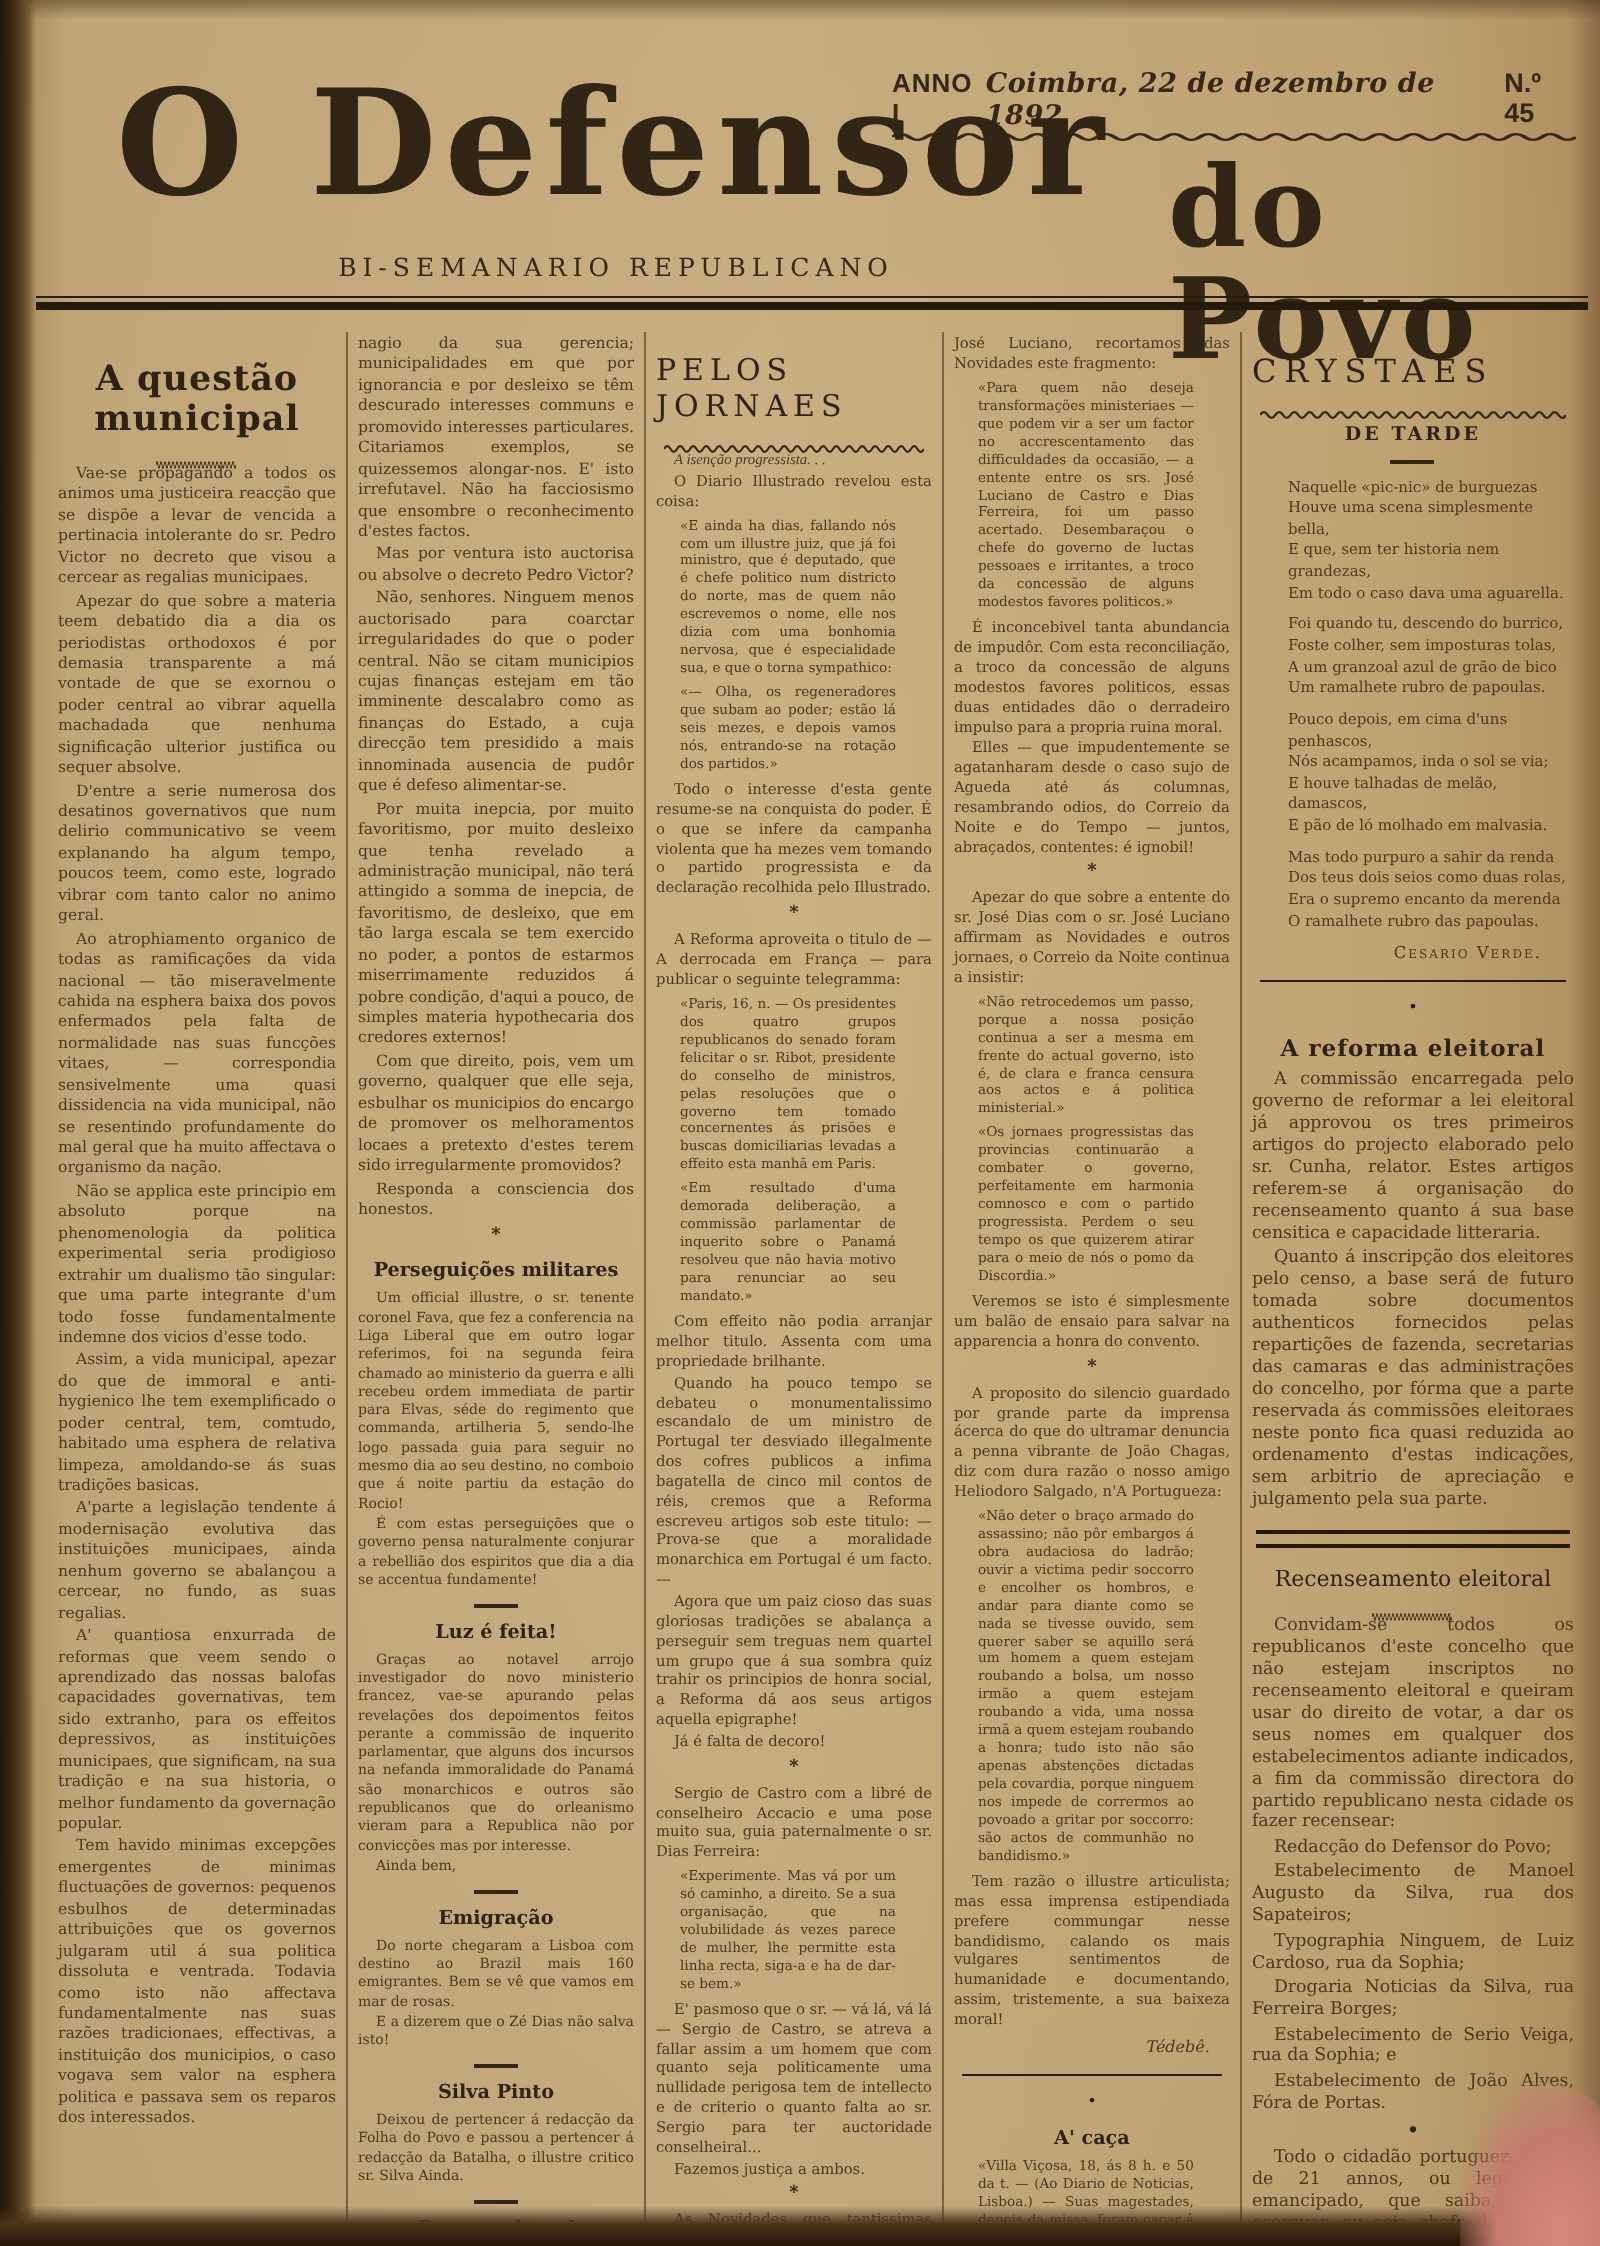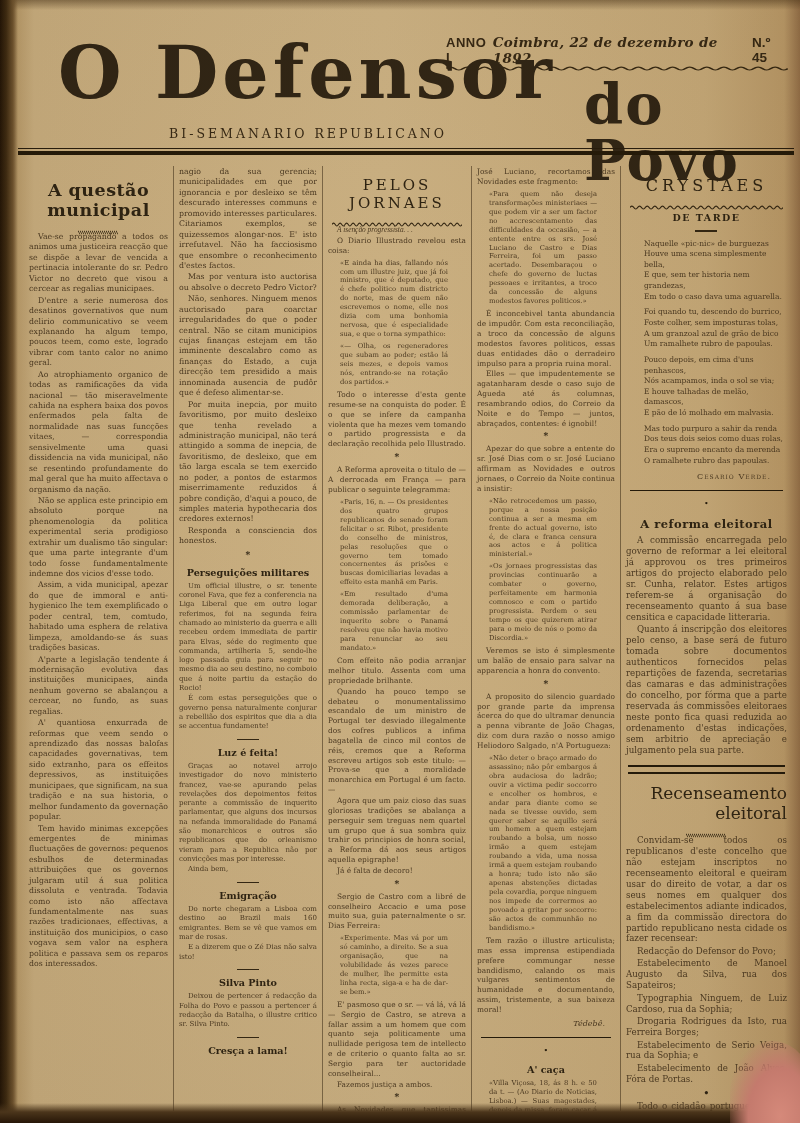--- a/index.html
+++ b/index.html
@@ -54,26 +54,26 @@
   .ps{font-size:7px !important;line-height:1.33 !important;}
   .quote{font-size:6.8px;line-height:1.32;text-align:justify;margin:3px 18px 3px 12px;}
   .col5 .para{font-size:8.7px;line-height:1.26;margin:1.5px 0;text-indent:11px;}
   .verse{font-size:7.5px;line-height:1.42;white-space:pre-line;text-align:left;
         margin:5px 0 5px 18px;}
   .sig{font-style:italic;text-align:right;font-size:8px;margin:4px 10px 2px 0;}
   .sig-sc{font-style:normal;font-variant:small-caps;letter-spacing:1px;font-size:8.2px;margin-right:16px;}
 
   .h-article{font-size:17.5px;font-weight:bold;text-align:center;letter-spacing:.5px;
         margin:14px 0 1px;color:#2e2312;}
-  .h-display{font-size:15px;text-align:center;letter-spacing:3px;margin:10px 0 0;color:#2e2312;}
+  .h-display{font-size:15px;text-align:left;letter-spacing:3px;margin:10px 0 0;color:#2e2312;}
   .h-crystaes{font-size:16px;letter-spacing:4px;}
   .h-subhead{font-size:9.5px;font-weight:bold;text-align:center;letter-spacing:1.5px;margin:9px 0 1px;color:#2e2312;}
   .h-section{font-size:9.6px;font-weight:bold;text-align:center;margin:7px 0 4px;color:#2e2312;}
   .h-section-lg{font-size:11.5px;letter-spacing:.5px;}
-  .h-recense{font-size:17px;text-align:right;margin:9px 0 1px;color:#2e2312;}
+  .h-recense{font-size:11px;text-align:center;margin:9px 0 1px;color:#2e2312;}
 
   .orn-star{text-align:center;font-size:9px;font-weight:bold;margin:3px 0;color:#2e2312;}
   .orn-rule{width:22px;height:1.5px;background:#332612;margin:7px auto;}
   .wave-wrap{height:7px;margin:1px 4px 5px;}
   .squiggle-wrap{height:7px;width:40px;margin:0 auto 4px;}
   .dblrule{height:5px;border-top:2px solid #241a0a;border-bottom:2px solid #241a0a;margin:9px 2px;}
   .ruledot{border-top:1.5px solid #241a0a;margin:9px 4px 3px;text-align:center;}
   .rd-dot{display:inline-block;margin-top:-5px;font-size:8px;line-height:8px;
         background:inherit;color:#241a0a;}
 </style>
@@ -103,49 +103,51 @@
     </div>
   </div>
 
   <div class="columns">
     <div class="col col1">
         <div class="h-article">A questão municipal</div>
         <div class="squiggle-wrap"><svg viewBox="0 0 120 6" preserveAspectRatio="none" width="100%" height="100%">
             <path d="M0 3 Q1.5 0.5 3 3 T6 3 T9 3 T12 3 T15 3 T18 3 T21 3 T24 3 T27 3 T30 3 T33 3 T36 3 T39 3 T42 3 T45 3 T48 3 T51 3 T54 3 T57 3 T60 3 T63 3 T66 3 T69 3 T72 3 T75 3 T78 3 T81 3 T84 3 T87 3 T90 3 T93 3 T96 3 T99 3 T102 3 T105 3 T108 3 T111 3 T114 3 T117 3 T120 3" fill="none" stroke="#332612" stroke-width="1"></path>
           </svg></div>
         <p class="para">Vae-se propagando a todos os animos uma justiceira reacção que se dispõe a levar de vencida a pertinacia intolerante do sr. Pedro Victor no decreto que visou a cercear as regalias municipaes.</p>
+        <p class="para">Apezar do que sobre a materia teem debatido dia a dia os periodistas orthodoxos é por demasia transparente a má vontade de que se exornou o poder central ao vibrar aquella machadada que nenhuma significação ulterior justifica ou sequer absolve.</p>
         <p class="para">D'entre a serie numerosa dos desatinos governativos que num delirio communicativo se veem explanando ha algum tempo, poucos teem, como este, logrado vibrar com tanto calor no animo geral.</p>
         <p class="para">Ao atrophiamento organico de todas as ramificações da vida nacional — tão miseravelmente cahida na esphera baixa dos povos enfermados pela falta de normalidade nas suas funcções vitaes, — correspondia sensivelmente uma quasi dissidencia na vida municipal, não se resentindo profundamente do mal geral que ha muito affectava o organismo da nação.</p>
         <p class="para">Não se applica este principio em absoluto porque na phenomenologia da politica experimental seria prodigioso extrahir um dualismo tão singular: que uma parte integrante d'um todo fosse fundamentalmente indemne dos vicios d'esse todo.</p>
         <p class="para">Assim, a vida municipal, apezar do que de immoral e anti-hygienico lhe tem exemplificado o poder central, tem, comtudo, habitado uma esphera de relativa limpeza, amoldando-se ás suas tradições basicas.</p>
         <p class="para">A'parte a legislação tendente á modernisação evolutiva das instituições municipaes, ainda nenhum governo se abalançou a cercear, no fundo, as suas regalias.</p>
         <p class="para">A' quantiosa enxurrada de reformas que veem sendo o aprendizado das nossas balofas capacidades governativas, tem sido extranho, para os effeitos depressivos, as instituições municipaes, que significam, na sua tradição e na sua historia, o melhor fundamento da governação popular.</p>
         <p class="para">Tem havido minimas excepções emergentes de minimas fluctuações de governos: pequenos esbulhos de determinadas attribuições que os governos julgaram util á sua politica dissoluta e ventrada. Todavia como isto não affectava fundamentalmente nas suas razões tradicionaes, effectivas, a instituição dos municipios, o caso vogava sem valor na esphera politica e passava sem os reparos dos interessados.</p>
       </div>
     <div class="col col2">
         <p class="para noind">nagio da sua gerencia; municipalidades em que por ignorancia e por desleixo se têm descurado interesses communs e promovido interesses particulares. Citariamos exemplos, se quizessemos alongar-nos. E' isto irrefutavel. Não ha facciosismo que ensombre o reconhecimento d'estes factos.</p>
         <p class="para">Mas por ventura isto auctorisa ou absolve o decreto Pedro Victor?</p>
         <p class="para">Não, senhores. Ninguem menos auctorisado para coarctar irregularidades do que o poder central. Não se citam municipios cujas finanças estejam em tão imminente descalabro como as finanças do Estado, a cuja direcção tem presidido a mais innominada ausencia de pudôr que é defeso alimentar-se.</p>
         <p class="para">Por muita inepcia, por muito favoritismo, por muito desleixo que tenha revelado a administração municipal, não terá attingido a somma de inepcia, de favoritismo, de desleixo, que em tão larga escala se tem exercido no poder, a pontos de estarmos miserrimamente reduzidos á pobre condição, d'aqui a pouco, de simples materia hypothecaria dos credores externos!</p>
+        <p class="para">Com que direito, pois, vem um governo, qualquer que elle seja, esbulhar os municipios do encargo de promover os melhoramentos locaes a pretexto d'estes terem sido irregularmente promovidos?</p>
         <p class="para">Responda a consciencia dos honestos.</p>
         <div class="orn-star">*</div>
         <div class="h-section">Perseguições militares</div>
         <p class="para ps">Um official illustre, o sr. tenente coronel Fava, que fez a conferencia na Liga Liberal que em outro logar referimos, foi na segunda feira chamado ao ministerio da guerra e alli recebeu ordem immediata de partir para Elvas, séde do regimento que commanda, artilheria 5, sendo-lhe logo passada guia para seguir no mesmo dia ao seu destino, no comboio que á noite partiu da estação do Rocio!</p>
         <p class="para ps">É com estas perseguições que o governo pensa naturalmente conjurar a rebellião dos espiritos que dia a dia se accentua fundamente!</p>
         <div class="orn-rule"></div>
         <div class="h-section">Luz é feita!</div>
         <p class="para ps">Graças ao notavel arrojo investigador do novo ministerio francez, vae-se apurando pelas revelações dos depoimentos feitos perante a commissão de inquerito parlamentar, que alguns dos incursos na nefanda immoralidade do Panamá são monarchicos e outros são republicanos que do orleanismo vieram para a Republica não por convicções mas por interesse.</p>
         <p class="para ps">Ainda bem,</p>
         <div class="orn-rule"></div>
         <div class="h-section">Emigração</div>
         <p class="para ps">Do norte chegaram a Lisboa com destino ao Brazil mais 160 emigrantes. Bem se vê que vamos em mar de rosas.</p>
         <p class="para ps">E a dizerem que o Zé Dias não salva isto!</p>
         <div class="orn-rule"></div>
         <div class="h-section">Silva Pinto</div>
-        <p class="para ps">Deixou de pertencer á redacção da Folha do Povo e passou a pertencer á redacção da Batalha, o illustre critico sr. Silva Pinto.</p>
+        <p class="para ps">Deixou de pertencer á redacção da Folha do Povo e passou a pertencer á redacção da Batalha, o illustre critico sr. Silva Ainda.</p>
         <div class="orn-rule"></div>
         <div class="h-section">Cresça a lama!</div>
       </div>
     <div class="col col3">
         <div class="h-display">PELOS JORNAES</div>
         <div class="wave-wrap"><svg viewBox="0 0 120 6" preserveAspectRatio="none" width="100%" height="100%">
             <path d="M0 3 Q1.5 0.5 3 3 T6 3 T9 3 T12 3 T15 3 T18 3 T21 3 T24 3 T27 3 T30 3 T33 3 T36 3 T39 3 T42 3 T45 3 T48 3 T51 3 T54 3 T57 3 T60 3 T63 3 T66 3 T69 3 T72 3 T75 3 T78 3 T81 3 T84 3 T87 3 T90 3 T93 3 T96 3 T99 3 T102 3 T105 3 T108 3 T111 3 T114 3 T117 3 T120 3" fill="none" stroke="#332612" stroke-width="1"></path>
           </svg></div>
         <p class="para lead-italic">A isenção progressista. . .</p>
         <p class="para">O Diario Illustrado revelou esta coisa:</p>
@@ -218,21 +220,21 @@
         <p class="para">Quanto á inscripção dos eleitores pelo censo, a base será de futuro tomada sobre documentos authenticos fornecidos pelas repartições de fazenda, secretarias das camaras e das administrações do concelho, por fórma que a parte reservada ás commissões eleitoraes neste ponto fica quasi reduzida ao ordenamento d'estas indicações, sem arbitrio de apreciação e julgamento pela sua parte.</p>
         <div class="dblrule"></div>
         <div class="h-recense">Recenseamento eleitoral</div>
         <div class="squiggle-wrap"><svg viewBox="0 0 120 6" preserveAspectRatio="none" width="100%" height="100%">
             <path d="M0 3 Q1.5 0.5 3 3 T6 3 T9 3 T12 3 T15 3 T18 3 T21 3 T24 3 T27 3 T30 3 T33 3 T36 3 T39 3 T42 3 T45 3 T48 3 T51 3 T54 3 T57 3 T60 3 T63 3 T66 3 T69 3 T72 3 T75 3 T78 3 T81 3 T84 3 T87 3 T90 3 T93 3 T96 3 T99 3 T102 3 T105 3 T108 3 T111 3 T114 3 T117 3 T120 3" fill="none" stroke="#332612" stroke-width="1"></path>
           </svg></div>
         <p class="para">Convidam-se todos os republicanos d'este concelho que não estejam inscriptos no recenseamento eleitoral e queiram usar do direito de votar, a dar os seus nomes em qualquer dos estabelecimentos adiante indicados, a fim da commissão directora do partido republicano nesta cidade os fazer recensear:</p>
         <p class="para">Redacção do Defensor do Povo;</p>
         <p class="para">Estabelecimento de Manoel Augusto da Silva, rua dos Sapateiros;</p>
         <p class="para">Typographia Ninguem, de Luiz Cardoso, rua da Sophia;</p>
-        <p class="para">Drogaria Rodrigues da Isto, rua Ferreira Borges;</p>
+        <p class="para">Drogaria Noticias da Silva, rua Ferreira Borges;</p>
         <p class="para">Estabelecimento de Serio Veiga, rua da Sophia; e</p>
         <p class="para">Estabelecimento de João Alves, Fóra de Portas.</p>
         <div class="orn-star">•</div>
         <p class="para">Todo o cidadão portuguez, maior de 21 annos, ou legalmente emancipado, que saiba ler e escrever, ou seja chefe de familia, ou tenha o censo eleitoral pode ser inscripto no recenseamento.</p>
       </div>
   </div>
 
   <div class="bottom-edge"></div>
   <div class="finger-smudge"></div>
   <div class="spine"></div>

